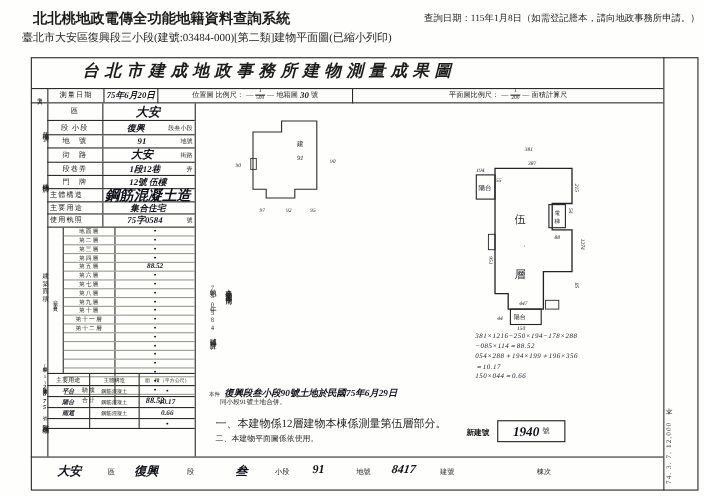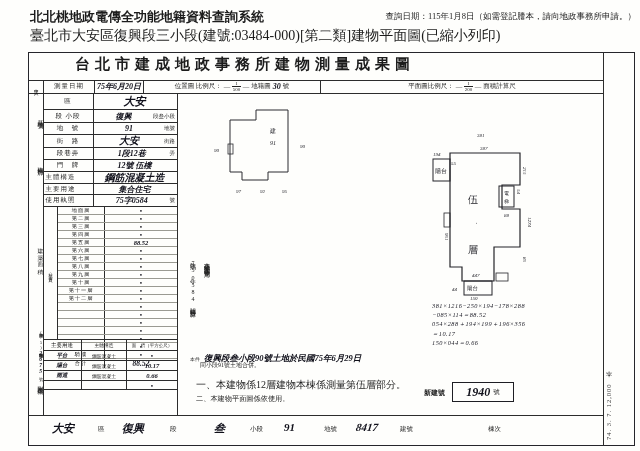--- a/index.html
+++ b/index.html
@@ -3,24 +3,24 @@
 <meta charset="utf-8">
 <style>
   html,body{margin:0;padding:0;}
   body{width:640px;height:451px;position:relative;background:#fefefc;overflow:hidden;
        font-family:"Liberation Serif","DejaVu Serif",serif;color:#1c1c1c;}
   .abs{position:absolute;}
   .hand{font-style:italic;font-weight:700;color:#10101a;}
   .vtext{writing-mode:vertical-rl;text-orientation:upright;letter-spacing:1px;line-height:1;}
   .sys-title{left:30px;top:8px;font-size:13px;font-weight:600;}
   .query-date{left:340px;top:11px;width:296px;font-size:8.5px;text-align:right;}
-  .doc-line{left:30px;top:27px;font-size:14px;}
+  .doc-line{left:20px;top:27px;font-size:10px;}
   #form-box{left:28px;top:52px;width:607px;height:394px;border:1.5px solid #26262b;box-sizing:border-box;}
   #form-divider{left:603px;top:52px;height:394px;border-left:1px solid #2c2c2c;}
-  #form-title{left:50px;top:55px;width:390px;text-align:center;font-size:15px;font-weight:700;letter-spacing:5px;}
+  #form-title{left:50px;top:55px;width:390px;text-align:center;font-size:15px;font-weight:700;letter-spacing:5px;font-style:italic;}
   #title-rule{left:29px;top:80px;width:574px;border-top:1.2px solid #2c2c2c;}
   .cell{box-sizing:border-box;border-bottom:1px solid #2c2c2c;display:flex;align-items:center;}
   #hdr-row{left:28px;top:80px;width:115px;height:14px;}
   #loc-cell{left:143px;top:80px;width:177px;height:14px;border-left:1px solid #2c2c2c;font-size:6.5px;justify-content:center;gap:2px;}
   #plan-cell{left:320px;top:80px;width:283px;height:14px;border-left:1px solid #2c2c2c;font-size:6.5px;justify-content:center;gap:2px;}
   .frac{display:inline-flex;flex-direction:column;align-items:center;font-size:5px;line-height:5.5px;}
   .frac .num{border-bottom:0.8px solid #222;padding:0 3px;}
   .strip-cell{width:15px;align-self:stretch;border-right:1px solid #2c2c2c;font-size:4.5px;display:flex;align-items:center;justify-content:center;}
   .lab{width:50px;align-self:stretch;border-right:1px solid #2c2c2c;font-size:6.5px;display:flex;
        align-items:center;justify-content:center;letter-spacing:1px;text-align:center;}
@@ -123,21 +123,21 @@
       <div class="val hand">1段12巷</div>
       <div class="sfx">弄</div>
     </div>
     <div class="row" style="height:12px">
       <div class="lab">門　牌</div>
       <div class="val hand">12號 伍樓</div>
       <div class="sfx"></div>
     </div>
     <div class="row" style="height:12px">
       <div class="lab" style="margin-left:-15px;width:65px">主體構造</div>
-      <div class="val hand" style="font-size:10px">鋼筋混凝土造</div>
+      <div class="val hand" style="font-size:13px">鋼筋混凝土造</div>
       <div class="sfx"></div>
     </div>
     <div class="row" style="height:11px">
       <div class="lab" style="margin-left:-15px;width:65px">主要用途</div>
       <div class="val hand">集合住宅</div>
       <div class="sfx"></div>
     </div>
     <div class="row" style="height:12px">
       <div class="lab" style="margin-left:-15px;width:65px">使用執照</div>
       <div class="val hand">75字0584</div>

